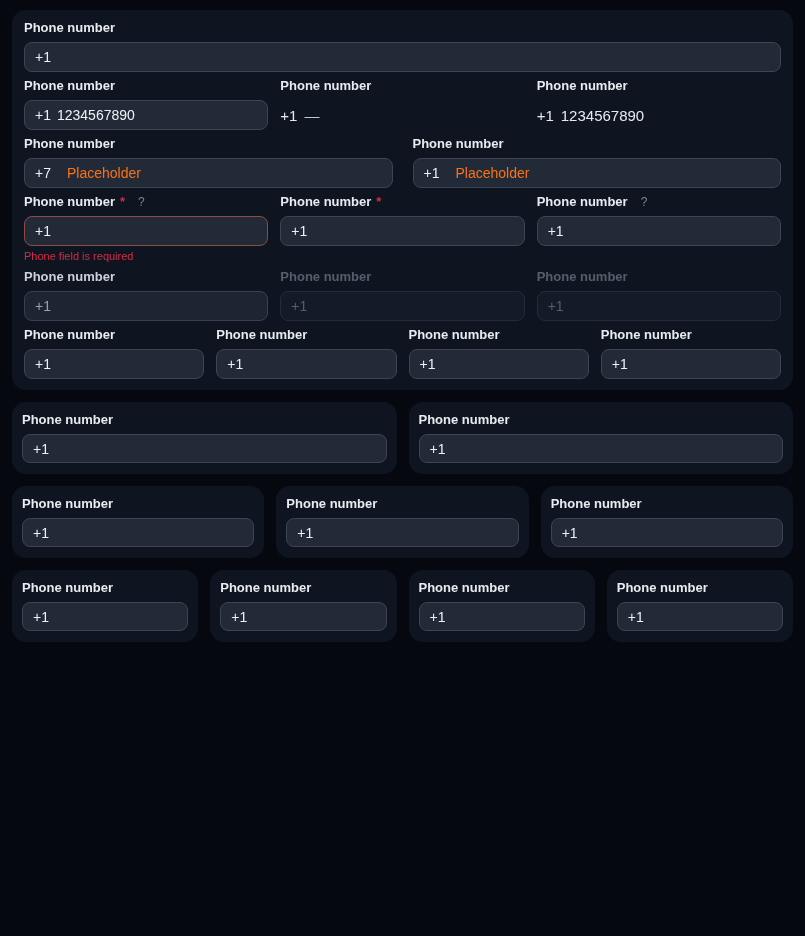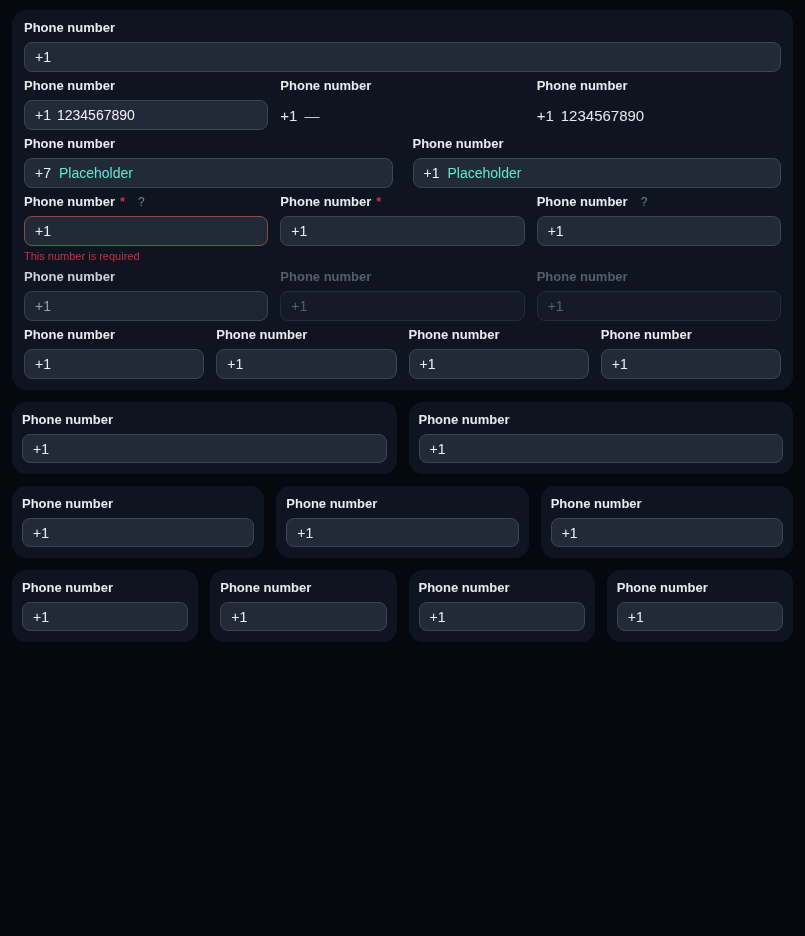--- a/index.html
+++ b/index.html
@@ -25,21 +25,21 @@
     margin-bottom: 6px; display: flex; white-space: nowrap;
   }
   .req { color: #d22b45; font-weight: 700; margin-left: 5px; }
   .help { color: #7b8494; font-weight: 400; font-size: 12px; margin-left: 13px; cursor: default; }
   .f-input {
     height: 30px; background: #232a37; border: 1px solid #3e4452; border-radius: 8px;
     display: flex; align-items: center; padding: 0 10px;
     font-size: 14px; color: #eef1f6; cursor: text; overflow: hidden; white-space: nowrap;
   }
   .f-input .num { margin-left: 6px; }
-  .f-input .ph { color: #5eead4; margin-left: 8px; }
+  .f-input .ph { color: #f97316; margin-left: 16px; }
   .f-text {
     height: 30px; display: flex; align-items: center;
     font-size: 15px; color: #e6eaf0; white-space: nowrap;
   }
   .f-text .num { margin-left: 7px; }
   .f-text .dim { color: #c3c9d3; }
   .error .f-input { border-color: #8f4a44; }
   .f-error { color: #d22b45; font-size: 11px; line-height: 13px; margin-top: 4px; }
   .ro .f-label { color: #ccd1d9; }
   .ro .f-input { background: #1e2532; border-color: #394150; color: #99a1af; }
@@ -117,21 +117,21 @@
   <div class="row grid3">
     <div class="field error">
       <div class="f-label">
         <span>Phone number</span>
         <span class="req">*</span>
         <span class="help">?</span>
       </div>
       <div class="f-input">
         <span>+1</span>
       </div>
-      <div class="f-error">This number is required</div>
+      <div class="f-error">Phone field is required</div>
     </div>
     <div class="field">
       <div class="f-label">
         <span>Phone number</span>
         <span class="req">*</span>
       </div>
       <div class="f-input">
         <span>+1</span>
       </div>
     </div>

